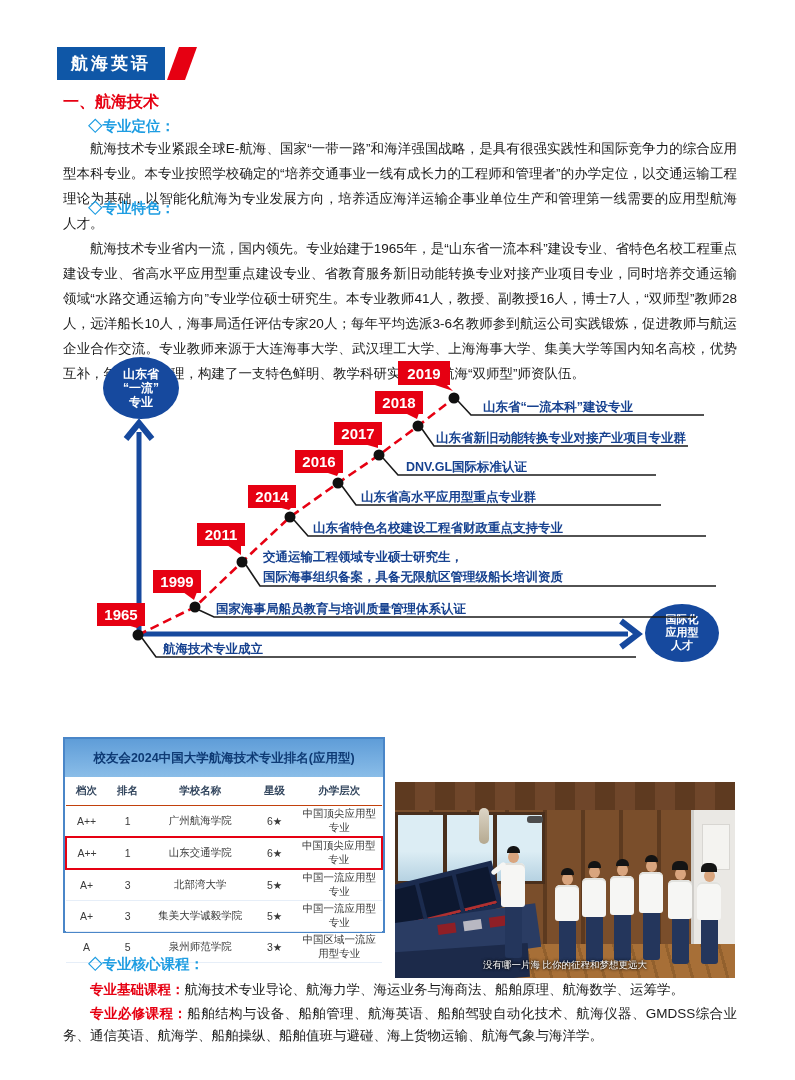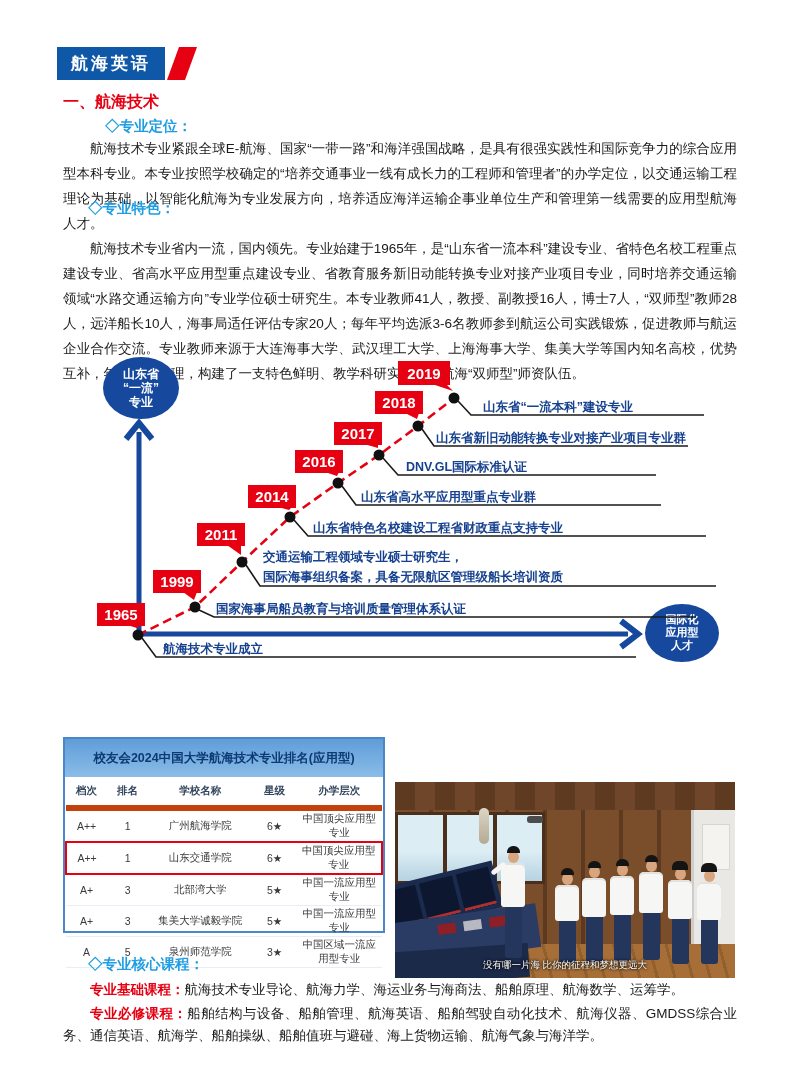--- a/index.html
+++ b/index.html
@@ -27,21 +27,21 @@
   .timeline .lbl{fill:#16418f;font-weight:bold;font-size:12.5px;}
   .timeline .ell-txt{fill:#fff;font-weight:bold;font-size:12px;text-anchor:middle;}
   .timeline .ell-txt2{fill:#fff;font-weight:bold;font-size:11px;text-anchor:middle;}
   
   .rank-table{position:absolute;left:63px;top:737px;width:322px;height:196px;
               border:2px solid #4a86c8;box-sizing:border-box;background:#fff;}
   .rank-title{height:38px;line-height:38px;text-align:center;font-weight:bold;font-size:12.5px;
               color:#0e3a74;background:linear-gradient(180deg,#5f9dd8,#8abde8);}
   .rank-table table{width:100%;border-collapse:collapse;table-layout:fixed;}
   .rank-table th{font-size:10.5px;color:#33465e;font-weight:bold;height:26px;
-                 border-bottom:6px solid #c2410c;}
+                 border-bottom:1px solid #c2410c;}
   .rank-table td{font-size:10.5px;color:#3a3a3a;text-align:center;height:25px;
                  border-bottom:1px solid #e6eef8;}
   .rank-table tr.hl td{border-top:2px solid #e60012;border-bottom:2px solid #e60012;}
   .rank-table tr.hl td:first-child{border-left:2px solid #e60012;border-radius:5px 0 0 5px;}
   .rank-table tr.hl td:last-child{border-right:2px solid #e60012;border-radius:0 5px 5px 0;}
   
   .photo{position:absolute;left:395px;top:737px;width:340px;height:196px;overflow:hidden;background:#caa06a;margin-top:45px;}
   .ph-ceiling{position:absolute;left:0;top:0;width:100%;height:28px;
       background:repeating-linear-gradient(90deg,#5e3a20 0 20px,#6f462a 20px 40px);}
   .ph-wall{position:absolute;left:0;top:28px;width:300px;height:136px;
@@ -85,21 +85,21 @@
 
 <div class="page">
 
   <div class="badge">
     <div class="badge-box">航海英语</div>
     <div class="badge-slash"></div>
   </div>
 
   <div class="sec-title">一、航海技术</div>
 
-  <div class="sub-head" style="left:88px;top:117px;margin-left:17px;">◇专业定位：</div>
+  <div class="sub-head" style="left:88px;top:117px;">◇专业定位：</div>
   <div class="para" style="top:136px;">航海技术专业紧跟全球E-航海、国家“一带一路”和海洋强国战略，是具有很强实践性和国际竞争力的综合应用型本科专业。本专业按照学校确定的“培养交通事业一线有成长力的工程师和管理者”的办学定位，以交通运输工程理论为基础，以智能化航海为专业发展方向，培养适应海洋运输企事业单位生产和管理第一线需要的应用型航海人才。</div>
 
   <div class="sub-head" style="left:88px;top:199px;">◇专业特色：</div>
   <div class="para" style="top:236px;">航海技术专业省内一流，国内领先。专业始建于1965年，是“山东省一流本科”建设专业、省特色名校工程重点建设专业、省高水平应用型重点建设专业、省教育服务新旧动能转换专业对接产业项目专业，同时培养交通运输领域“水路交通运输方向”专业学位硕士研究生。本专业教师41人，教授、副教授16人，博士7人，“双师型”教师28人，远洋船长10人，海事局适任评估专家20人；每年平均选派3-6名教师参到航运公司实践锻炼，促进教师与航运企业合作交流。专业教师来源于大连海事大学、武汉理工大学、上海海事大学、集美大学等国内知名高校，优势互补，年龄梯队合理，构建了一支特色鲜明、教学科研实力强的航海“双师型”师资队伍。</div>
 
   <div class="timeline">
     <svg id="tl" width="795" height="325" viewBox="0 0 795 325">
 
       <line x1="123" y1="82" x2="123" y2="286" stroke="#16499e" stroke-width="5"></line>
       <polyline points="110,89 123,73 136,89" fill="none" stroke="#16499e" stroke-width="6"></polyline>

